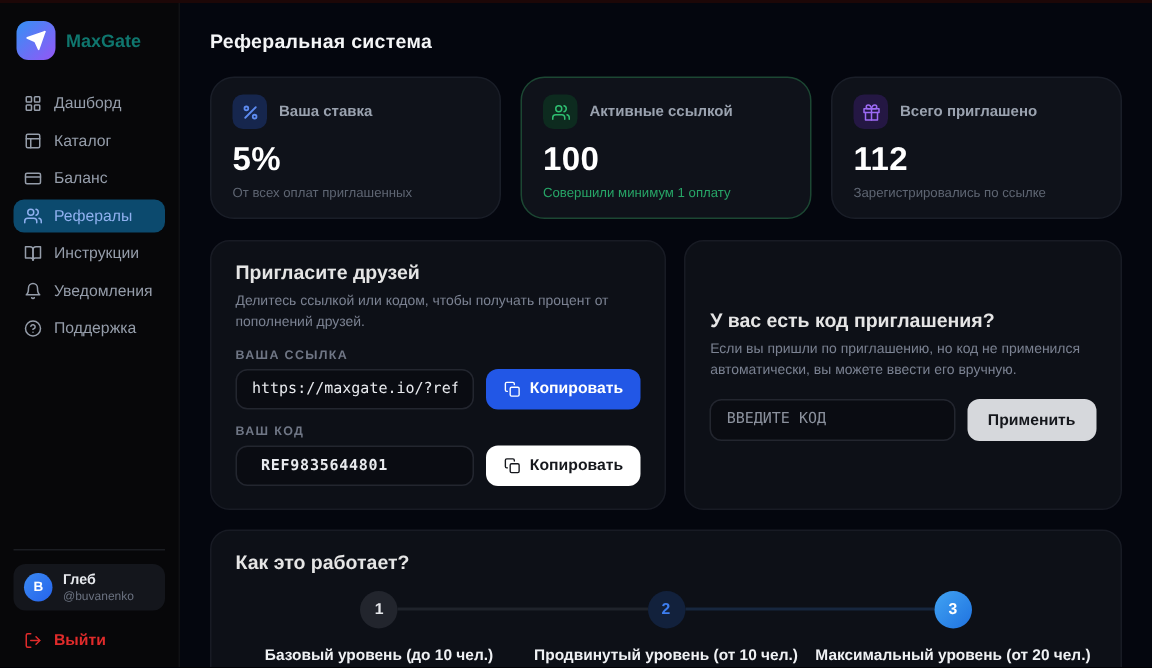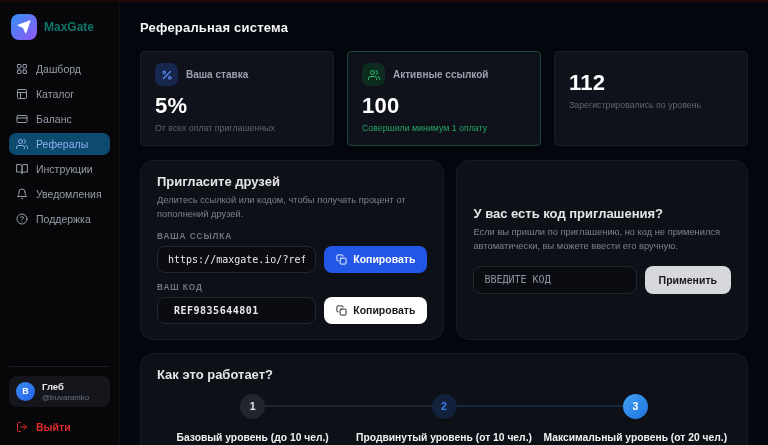--- a/index.html
+++ b/index.html
@@ -24,21 +24,21 @@
   .user-name { font-size:9.5px; font-weight:700; color:#e7e9ed; line-height:1.3; }
   .user-handle { font-size:8px; color:#6b7280; }
   .logout { display:flex; align-items:center; gap:8px; color:#e02b2b; font-size:10.5px; font-weight:600; margin-top:14px; padding:0 7px; cursor:pointer; }
   .logout svg { width:12px; height:12px; }
 
   
   .main { flex:1; padding:14px 20px 12px 20px; overflow:hidden; }
   .page-title { color:#f4f5f7; font-size:13px; font-weight:800; letter-spacing:.2px; margin:6px 0 16px; }
 
   .stats { display:flex; gap:13px; }
-  .stat-card { flex:1; background:#0f121a; border:1px solid #1a1e28; border-radius:4px; padding:11px 14px 12px; }
+  .stat-card { flex:1; background:#0f121a; border:1px solid #1a1e28; border-radius:16px; padding:11px 14px 12px; }
   .stat-card.green-border { border-color:#1c4733; }
   .stat-head { display:flex; align-items:center; gap:8px; }
   .stat-icon { width:23px; height:23px; border-radius:7px; display:flex; align-items:center; justify-content:center; }
   .stat-icon svg { width:12px; height:12px; }
   .ic-blue { background:#16264d; color:#5d8bf0; }
   .ic-green { background:#0d2b1f; color:#2fbf71; }
   .ic-purple { background:#241743; color:#9d6bf5; }
   .stat-label { font-size:10px; color:#9aa2af; font-weight:600; }
   .stat-value { font-size:22px; font-weight:800; color:#fff; margin:7px 0 4px; letter-spacing:.3px; }
   .stat-note { font-size:8.8px; color:#5e6572; }
@@ -197,22 +197,34 @@
                 <path d="M16 3.13a4 4 0 0 1 0 7.75"></path>
               </svg>
           </span>
           <span class="stat-label">Активные ссылкой</span>
         </div>
         <div class="stat-value">100</div>
         <div class="stat-note green-text">Совершили минимум 1 оплату</div>
       </div>
 
       <div class="stat-card">
+        <div class="stat-head">
+          <span class="stat-icon ic-purple">
+            <svg viewBox="0 0 24 24" fill="none" stroke="currentColor" stroke-width="2" stroke-linecap="round" stroke-linejoin="round">
+                <polyline points="20 12 20 22 4 22 4 12"></polyline>
+                <rect x="2" y="7" width="20" height="5"></rect>
+                <line x1="12" y1="22" x2="12" y2="7"></line>
+                <path d="M12 7H7.5a2.5 2.5 0 0 1 0-5C11 2 12 7 12 7z"></path>
+                <path d="M12 7h4.5a2.5 2.5 0 0 0 0-5C13 2 12 7 12 7z"></path>
+              </svg>
+          </span>
+          <span class="stat-label">Всего приглашено</span>
+        </div>
         <div class="stat-value">112</div>
-        <div class="stat-note">Зарегистрировались по уровень</div>
+        <div class="stat-note">Зарегистрировались по ссылке</div>
       </div>
     </div>
 
     <div class="mid">
       <section class="panel invite-panel">
         <div class="panel-title">Пригласите друзей</div>
         <div class="panel-desc">Делитесь ссылкой или кодом, чтобы получать процент от пополнений друзей.</div>
 
         <div class="field-label">ВАША ССЫЛКА</div>
         <div class="input-row">

